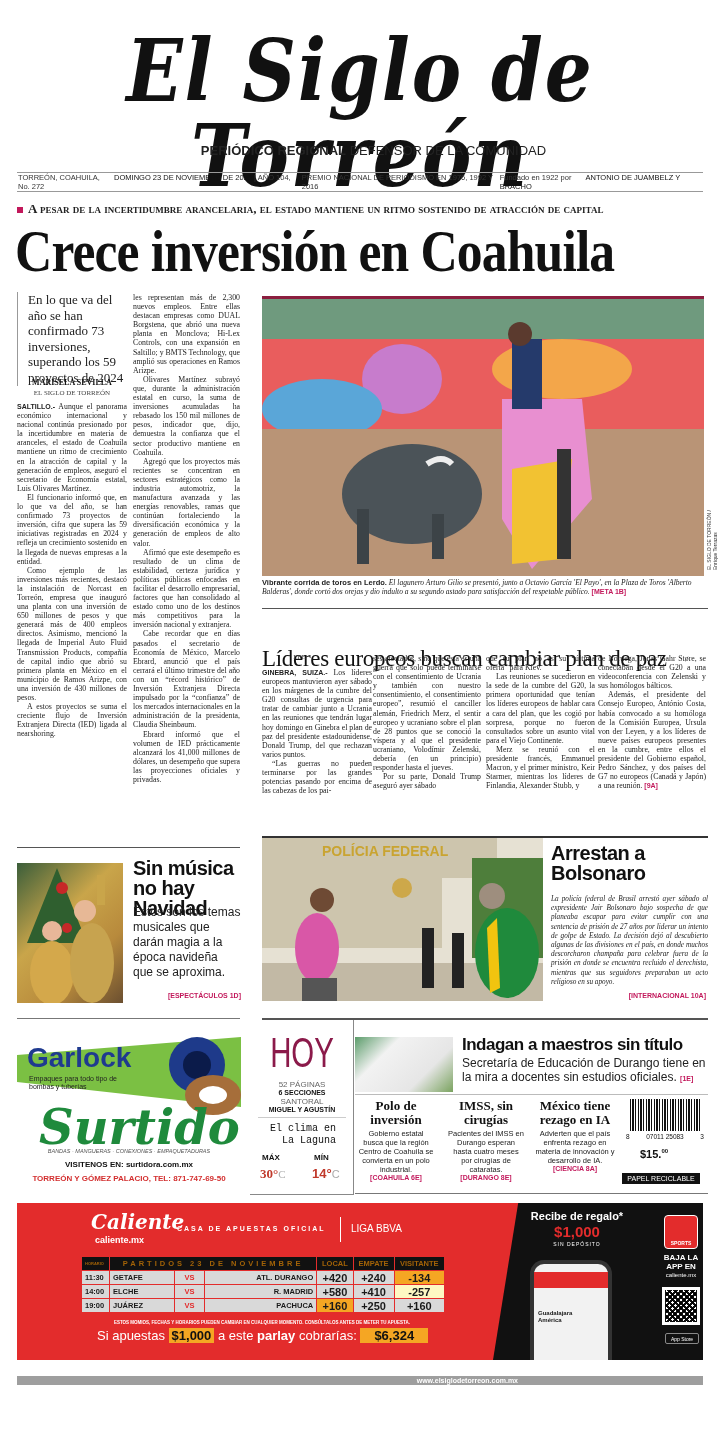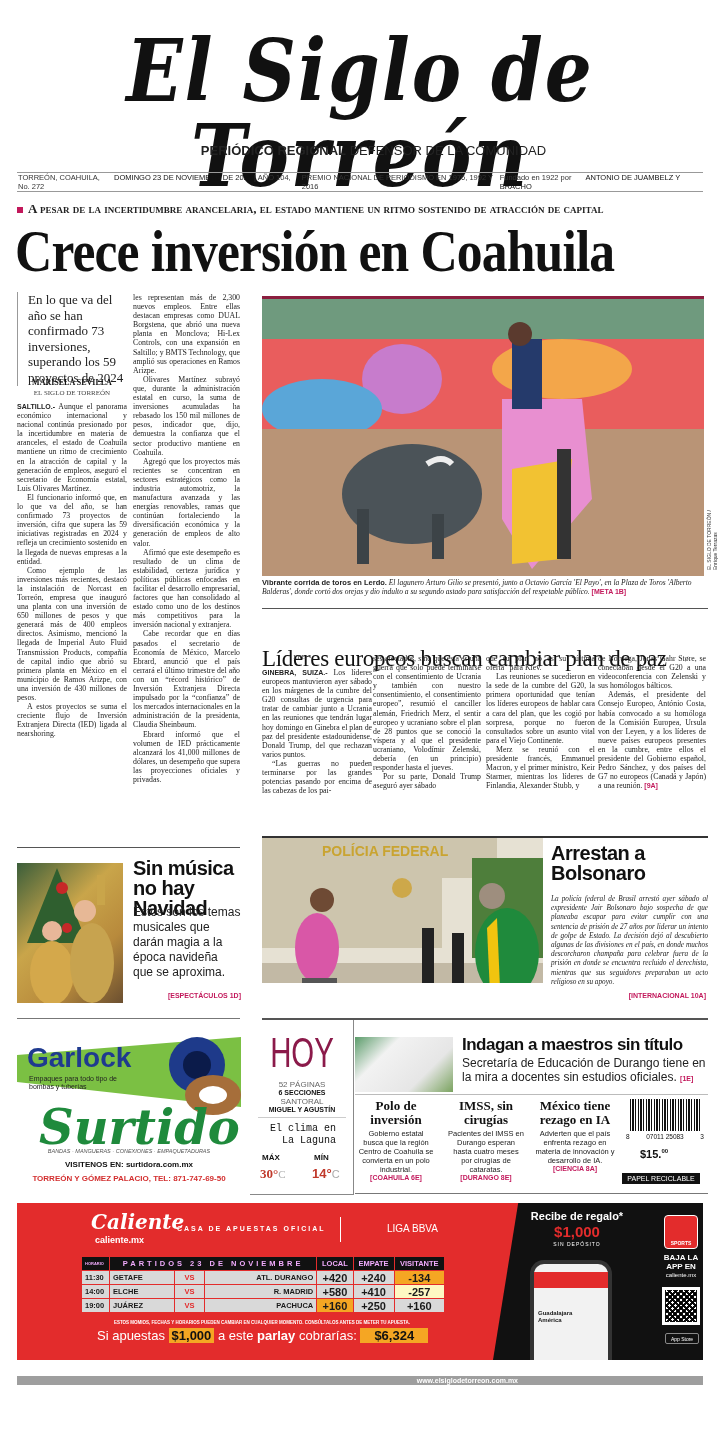--- a/index.html
+++ b/index.html
@@ -40,21 +40,21 @@
 
   .headline2 { left: 262px; top: 618px; width: 450px; font-size: 23px; color: #111; white-space: nowrap; letter-spacing: -0.3px; margin-top: 28px; }
   .efe { left: 262px; top: 653px; width: 75px; text-align: center; font-size: 7px; color: #444; }
 
   
   .hr-thick { height: 2px; background: #333; }
   .promo-title { font-family: "Liberation Sans", sans-serif; font-weight: bold; color: #111; line-height: 1.0; letter-spacing: -0.5px; }
   .promo-text { font-family: "Liberation Sans", sans-serif; color: #222; }
 
   .img-xmas { left: 17px; top: 863px; width: 106px; height: 140px; background: linear-gradient(135deg, #3b5e3a 0%, #c9a54a 40%, #b88a3c 70%, #6b4f30 100%); }
-  .img-pf { left: 262px; top: 838px; width: 281px; height: 145px; background: linear-gradient(180deg, #d8cfbc 0%, #c8bfa9 35%, #6ea05a 55%, #c3bca8 75%, #a8a29a 100%); overflow: hidden; text-align: center; }
+  .img-pf { left: 262px; top: 838px; width: 281px; height: 163px; background: linear-gradient(180deg, #d8cfbc 0%, #c8bfa9 35%, #6ea05a 55%, #c3bca8 75%, #a8a29a 100%); overflow: hidden; text-align: center; }
 
   
   .ad-surtidora { left: 17px; top: 1037px; width: 224px; height: 155px; background: #fff; overflow: hidden; }
   .hoy-box { left: 250px; top: 1020px; width: 104px; height: 175px; border-right: 1px solid #888; border-bottom: 1px solid #888; }
   .red-tag { font-family: "Liberation Sans", sans-serif; font-weight: bold; font-size: 7px; color: #c2185b; }
 
   .caliente { left: 17px; top: 1203px; width: 686px; height: 157px; background: #e32c2c; overflow: hidden; }
   .footer-bar { left: 17px; top: 1376px; width: 686px; height: 9px; background: #9e9e9e; font-family: "Liberation Sans", sans-serif; font-size: 7px; font-weight: bold; color: #fff; text-align: right; padding-right: 185px; line-height: 9px; }
 
   .odds-table { border-collapse: collapse; font-family: "Liberation Sans", sans-serif; }
@@ -245,25 +245,25 @@
 <div class="abs" style="left:622px; top:1173px; width:78px; height:11px; background:#111; color:#fff; text-align:center; font-family:'Liberation Sans',sans-serif; font-size:7px; line-height:11px;">PAPEL RECICLABLE</div>
 
 <div class="abs" style="left:355px; top:1193px; width:353px; height:1px; background:#777;"></div>
 
 <div class="abs caliente">
   <div class="abs" style="left:476px; top:0; width:210px; height:157px; background:#111; clip-path:polygon(12% 0,100% 0,100% 100%,0 100%);"></div>
   <div class="abs" style="left:74px; top:7px; font-family:'DejaVu Serif',serif; font-style:italic; font-weight:bold; font-size:20px; color:#fff;">Caliente</div>
   <div class="abs" style="left:78px; top:32px; font-family:'Liberation Sans',sans-serif; font-weight:bold; font-size:9px; color:#fff;">caliente.mx</div>
   <div class="abs" style="left:160px; top:22px; font-family:'Liberation Sans',sans-serif; font-weight:bold; font-size:7px; letter-spacing:2px; color:#fff;">CASA DE APUESTAS OFICIAL</div>
   <div class="abs" style="left:323px; top:14px; width:1px; height:25px; background:#fff;"></div>
-  <div class="abs" style="left:334px; top:20px; font-family:'Liberation Sans',sans-serif; font-size:10px; color:#fff;margin-left:36px;">LIGA BBVA</div>
+  <div class="abs" style="left:334px; top:20px; font-family:'Liberation Sans',sans-serif; font-size:10px; color:#fff;">LIGA BBVA</div>
 
   <table class="odds-table abs" style="left:64px; top:53px; width:364px;">
     <tbody>
-        <tr style="background:#111; color:#f0abfc;">
+        <tr style="background:#111; color:#a16207;">
       <td style="font-size:4px; width:28px;">HORARIO</td>
       <td colspan="3" style="text-align:center; letter-spacing:3px;">PARTIDOS 23 DE NOVIEMBRE</td>
       <td style="text-align:center;">LOCAL</td>
       <td style="text-align:center;">EMPATE</td>
       <td style="text-align:center;">VISITANTE</td>
     </tr>
     <tr style="background:#d9d9d9;">
       <td>11:30</td>
       <td>GETAFE</td>
       <td style="color:#e32c2c; text-align:center;">VS</td>

